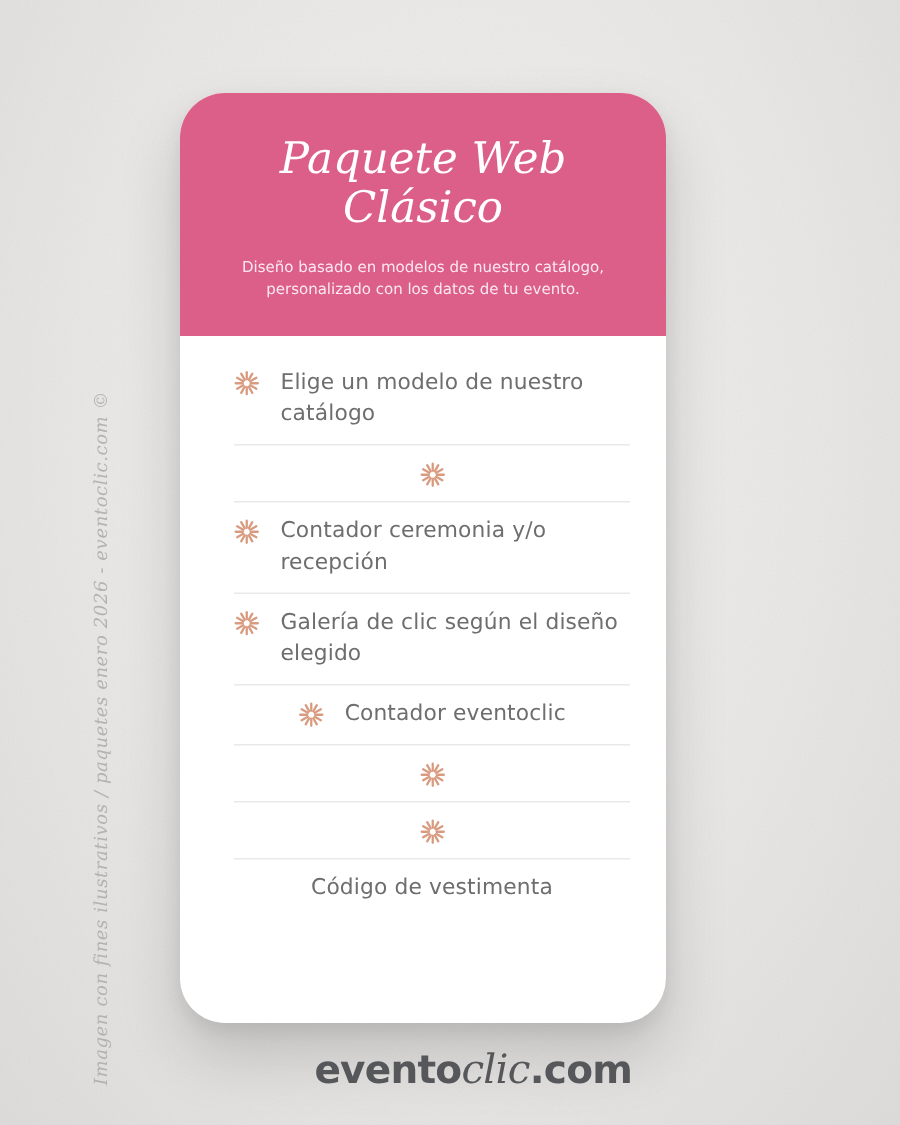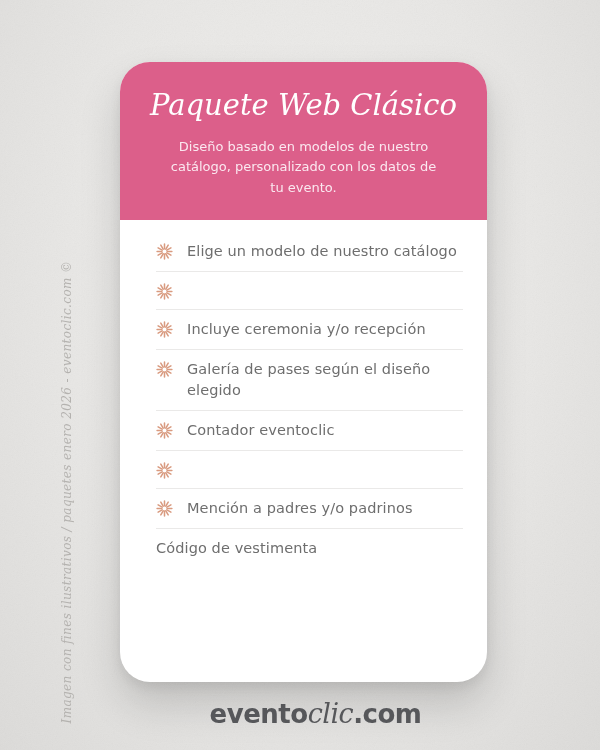--- a/index.html
+++ b/index.html
@@ -23,21 +23,21 @@
     font-style: italic;
     font-size: 12px;
     letter-spacing: 0.4px;
     color: #b4b2af;
   }
 
   
   .card {
     position: absolute;
     left: 120px; top: 62px;
-    width: 367px; height: 620px;
+    width: 324px; height: 620px;
     background: #ffffff;
     border-radius: 30px;
     overflow: hidden;
     box-shadow: 0 22px 42px rgba(0,0,0,0.16), 0 5px 12px rgba(0,0,0,0.07);
   }
   .card-header {
     background: #dc5f8a;
     padding: 27px 20px 22px 20px;
     text-align: center;
   }
@@ -45,32 +45,33 @@
     font-family: "DejaVu Serif", serif;
     font-style: italic;
     font-weight: 500;
     font-size: 29px;
     line-height: 1.15;
     color: #ffffff;
   }
   .card-subtitle {
     margin: 15px auto 0 auto;
     max-width: 276px;
-    font-size: 13px;
+    font-size: 10px;
     line-height: 1.55;
     color: #fbe8f0;
   }
 
   
   .feature-list { padding: 15px 24px 0 36px; }
   .row {
     display: flex;
     align-items: flex-start;
     gap: 14px;
     padding: 6px 0;
+    justify-content: center;
   }
   .icon {
     flex: 0 0 17px;
     width: 17px; height: 17px;
     margin-top: 2px;
   }
   .row-text {
     font-size: 14.5px;
     line-height: 21px;
     letter-spacing: 0.1px;
@@ -174,41 +175,41 @@
               <line x1="8.45" y1="12.68" x2="5.65" y2="17.53"></line>
               <line x1="7.32" y1="11.55" x2="2.47" y2="14.35"></line>
               <line x1="6.90" y1="10.00" x2="1.30" y2="10.00"></line>
               <line x1="7.32" y1="8.45" x2="2.47" y2="5.65"></line>
               <line x1="8.45" y1="7.32" x2="5.65" y2="2.47"></line>
               <line x1="10.00" y1="6.90" x2="10.00" y2="1.30"></line>
               <line x1="11.55" y1="7.32" x2="14.35" y2="2.47"></line>
               <line x1="12.68" y1="8.45" x2="17.53" y2="5.65"></line>
             </g>
           </svg></span>
-    <span class="row-text">Incluye ceremonia y/o recepción</span>
-  </div>
-<div class="divider"></div>
-  <div class="row">
-    <span class="icon"><svg viewBox="0 0 20 20" width="17" height="17">
-            <g stroke="#d99b80" stroke-width="1.8" stroke-linecap="round">
-              <line x1="13.10" y1="10.00" x2="18.70" y2="10.00"></line>
-              <line x1="12.68" y1="11.55" x2="17.53" y2="14.35"></line>
-              <line x1="11.55" y1="12.68" x2="14.35" y2="17.53"></line>
-              <line x1="10.00" y1="13.10" x2="10.00" y2="18.70"></line>
-              <line x1="8.45" y1="12.68" x2="5.65" y2="17.53"></line>
-              <line x1="7.32" y1="11.55" x2="2.47" y2="14.35"></line>
-              <line x1="6.90" y1="10.00" x2="1.30" y2="10.00"></line>
-              <line x1="7.32" y1="8.45" x2="2.47" y2="5.65"></line>
-              <line x1="8.45" y1="7.32" x2="5.65" y2="2.47"></line>
-              <line x1="10.00" y1="6.90" x2="10.00" y2="1.30"></line>
-              <line x1="11.55" y1="7.32" x2="14.35" y2="2.47"></line>
-              <line x1="12.68" y1="8.45" x2="17.53" y2="5.65"></line>
-            </g>
-          </svg></span>
-    <span class="row-text">Galería de pases según el diseño elegido</span>
+    <span class="row-text">Contador ceremonia y/o recepción</span>
+  </div>
+<div class="divider"></div>
+  <div class="row">
+    <span class="icon"><svg viewBox="0 0 20 20" width="17" height="17">
+            <g stroke="#d99b80" stroke-width="1.8" stroke-linecap="round">
+              <line x1="13.10" y1="10.00" x2="18.70" y2="10.00"></line>
+              <line x1="12.68" y1="11.55" x2="17.53" y2="14.35"></line>
+              <line x1="11.55" y1="12.68" x2="14.35" y2="17.53"></line>
+              <line x1="10.00" y1="13.10" x2="10.00" y2="18.70"></line>
+              <line x1="8.45" y1="12.68" x2="5.65" y2="17.53"></line>
+              <line x1="7.32" y1="11.55" x2="2.47" y2="14.35"></line>
+              <line x1="6.90" y1="10.00" x2="1.30" y2="10.00"></line>
+              <line x1="7.32" y1="8.45" x2="2.47" y2="5.65"></line>
+              <line x1="8.45" y1="7.32" x2="5.65" y2="2.47"></line>
+              <line x1="10.00" y1="6.90" x2="10.00" y2="1.30"></line>
+              <line x1="11.55" y1="7.32" x2="14.35" y2="2.47"></line>
+              <line x1="12.68" y1="8.45" x2="17.53" y2="5.65"></line>
+            </g>
+          </svg></span>
+    <span class="row-text">Galería de clic según el diseño elegido</span>
   </div>
 <div class="divider"></div>
   <div class="row">
     <span class="icon"><svg viewBox="0 0 20 20" width="17" height="17">
             <g stroke="#d99b80" stroke-width="1.8" stroke-linecap="round">
               <line x1="13.10" y1="10.00" x2="18.70" y2="10.00"></line>
               <line x1="12.68" y1="11.55" x2="17.53" y2="14.35"></line>
               <line x1="11.55" y1="12.68" x2="14.35" y2="17.53"></line>
               <line x1="10.00" y1="13.10" x2="10.00" y2="18.70"></line>
               <line x1="8.45" y1="12.68" x2="5.65" y2="17.53"></line>
@@ -253,21 +254,20 @@
               <line x1="8.45" y1="12.68" x2="5.65" y2="17.53"></line>
               <line x1="7.32" y1="11.55" x2="2.47" y2="14.35"></line>
               <line x1="6.90" y1="10.00" x2="1.30" y2="10.00"></line>
               <line x1="7.32" y1="8.45" x2="2.47" y2="5.65"></line>
               <line x1="8.45" y1="7.32" x2="5.65" y2="2.47"></line>
               <line x1="10.00" y1="6.90" x2="10.00" y2="1.30"></line>
               <line x1="11.55" y1="7.32" x2="14.35" y2="2.47"></line>
               <line x1="12.68" y1="8.45" x2="17.53" y2="5.65"></line>
             </g>
           </svg></span>
-    <span class="row-text">Mención a padres y/o padrinos</span>
   </div>
 <div class="divider"></div>
   <div class="row">
 
     <span class="row-text">Código de vestimenta</span>
   </div>
 
 </div>
 </div>
 

